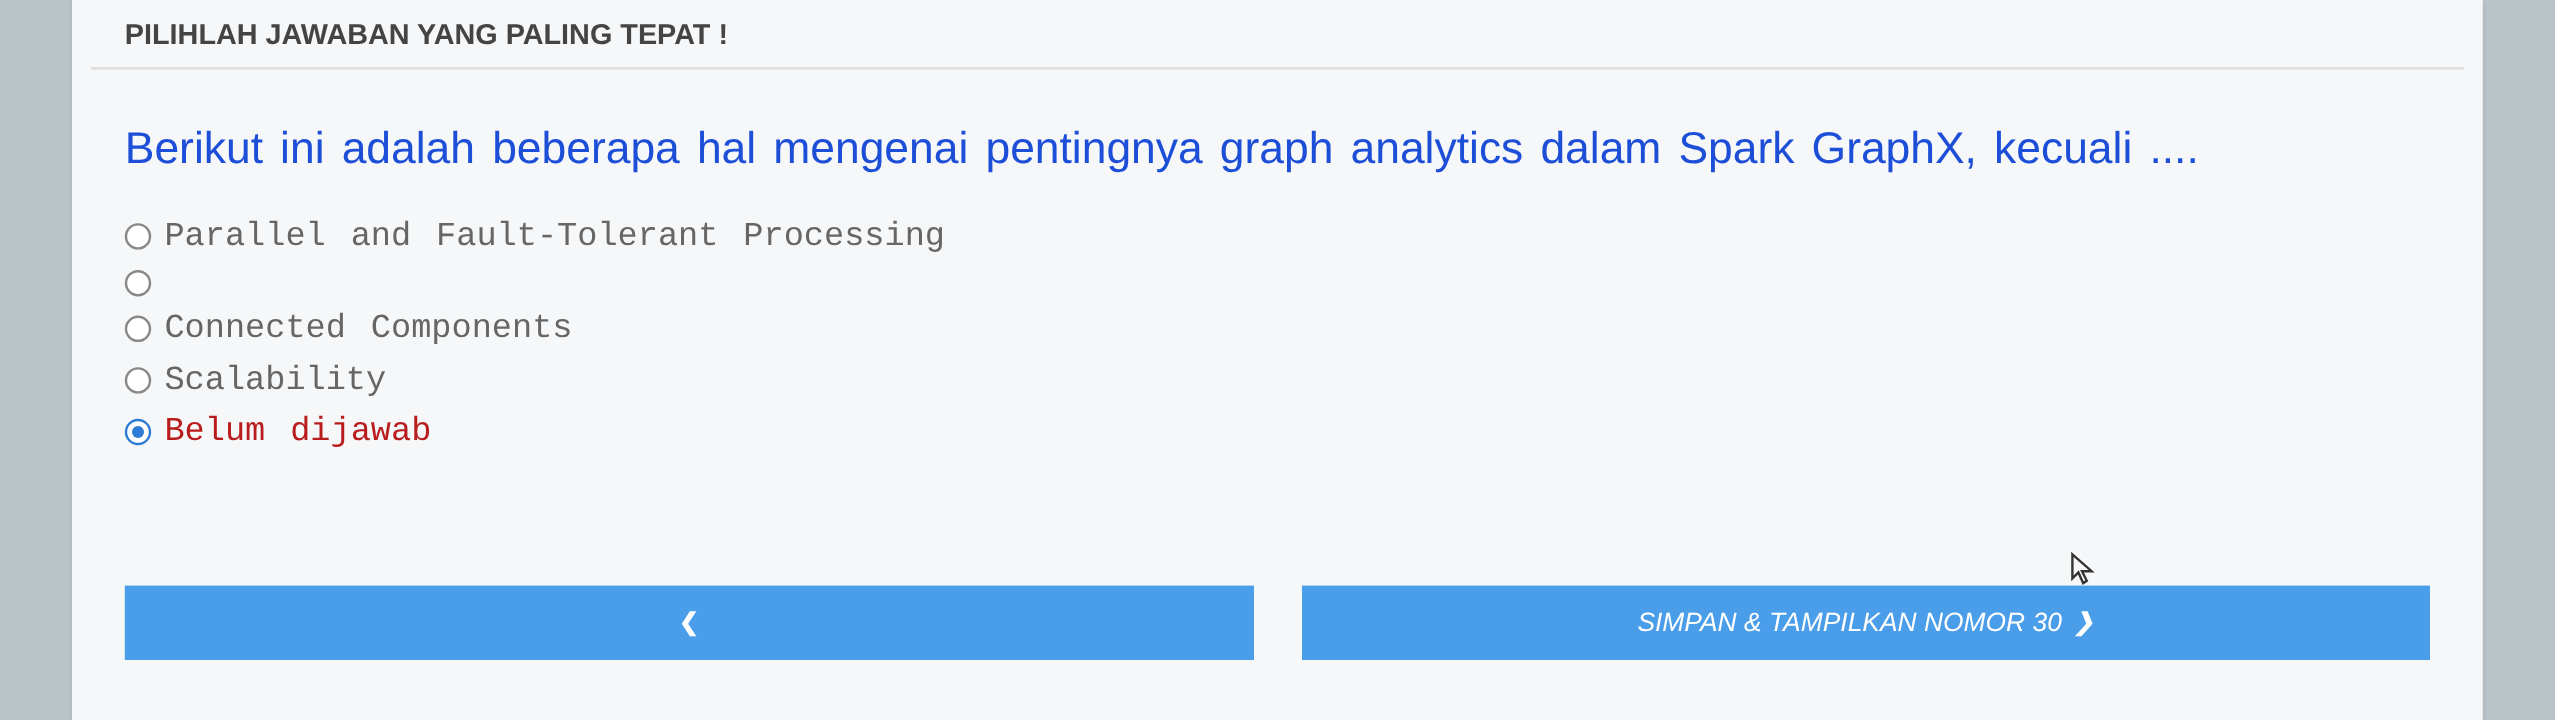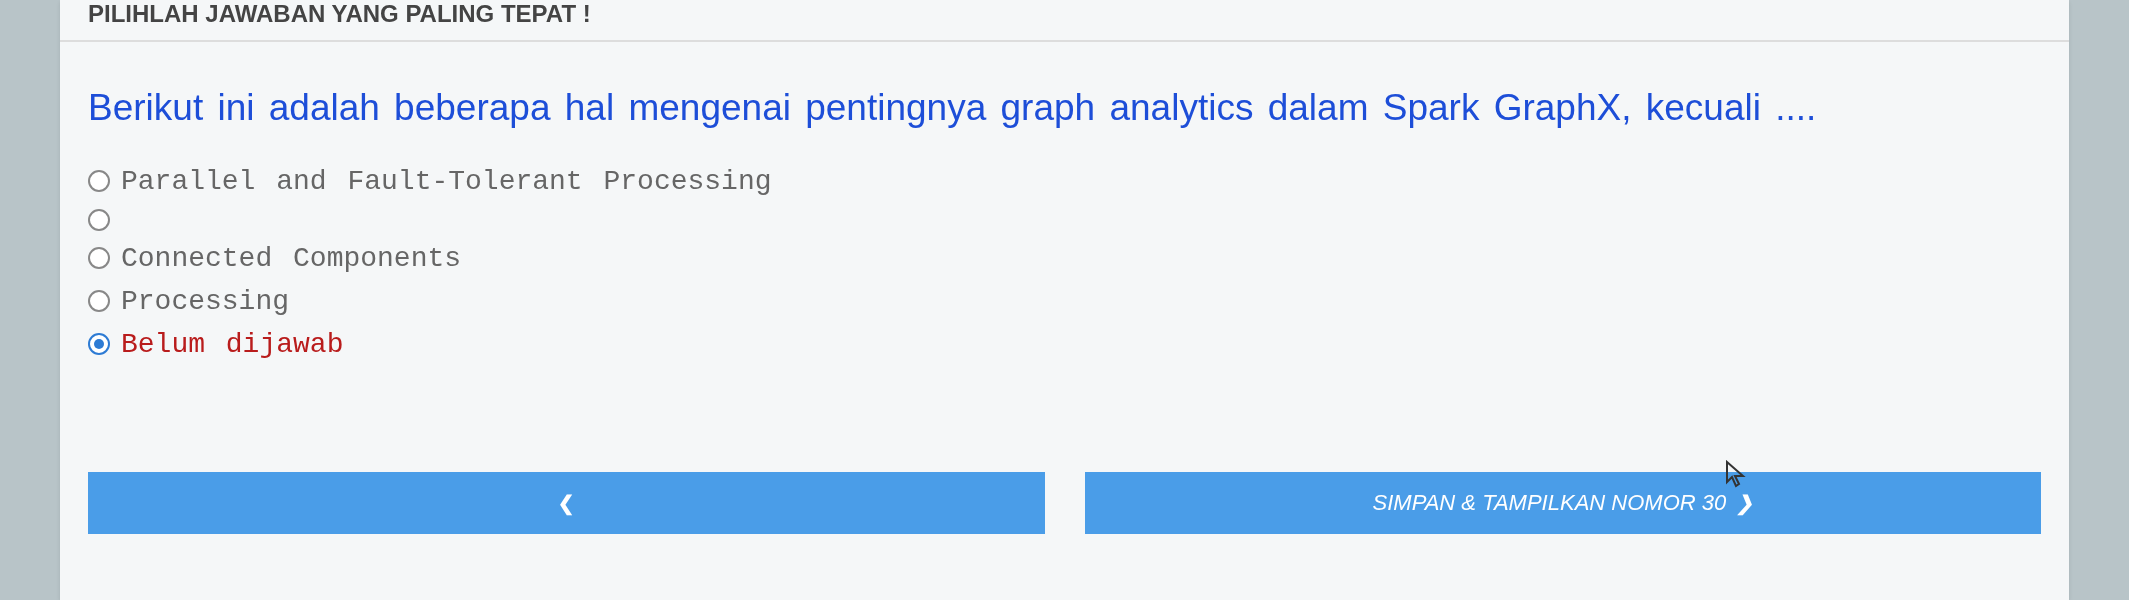--- a/index.html
+++ b/index.html
@@ -12,21 +12,21 @@
       font-family: "Courier New", Courier, monospace;
       width: 2129px;
       height: 600px;
       overflow: hidden;
       padding: 0 60px;
     }
     .quiz-container {
       background: #f5f7f8;
       width: 100%;
       height: 100%;
-      padding: 0;
+      padding: 16px;
       box-shadow: 0 2px 4px rgba(0,0,0,0.1);
     }
     .instruction-header {
       font-family: Arial, sans-serif;
       font-weight: bold;
       font-size: 24px;
       color: #444;
       padding: 0 28px 12px 28px;
       border-bottom: 2px solid #ddd;
       margin-bottom: 28px;
@@ -143,21 +143,21 @@
       <span class="radio-circle"></span>
     </div>
 
     <div class="option-item">
       <span class="radio-circle"></span>
       <span class="option-label">Connected Components</span>
     </div>
 
     <div class="option-item">
       <span class="radio-circle"></span>
-      <span class="option-label">Processing</span>
+      <span class="option-label">Scalability</span>
     </div>
 
     <div class="option-item">
       <span class="radio-circle selected">
           <span class="radio-dot"></span>
         </span>
       <span class="option-label selected-label">Belum dijawab</span>
     </div>
 
   </div>

